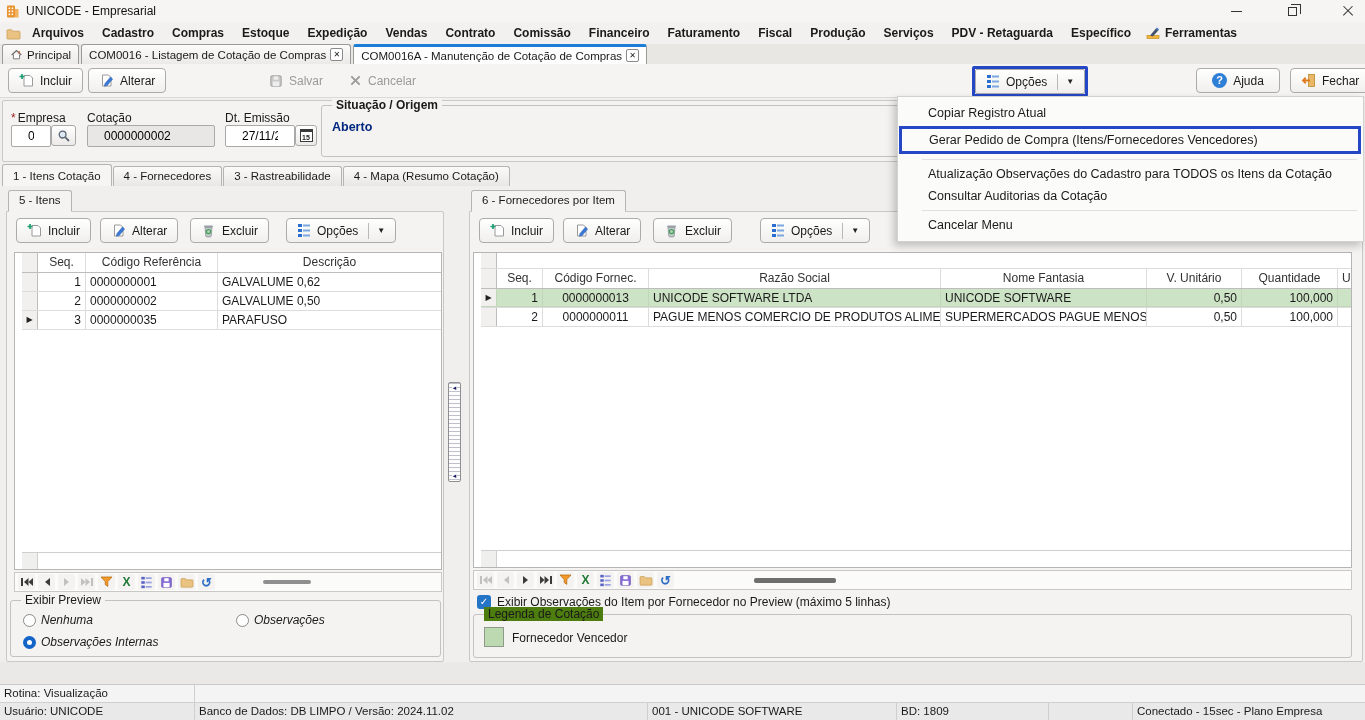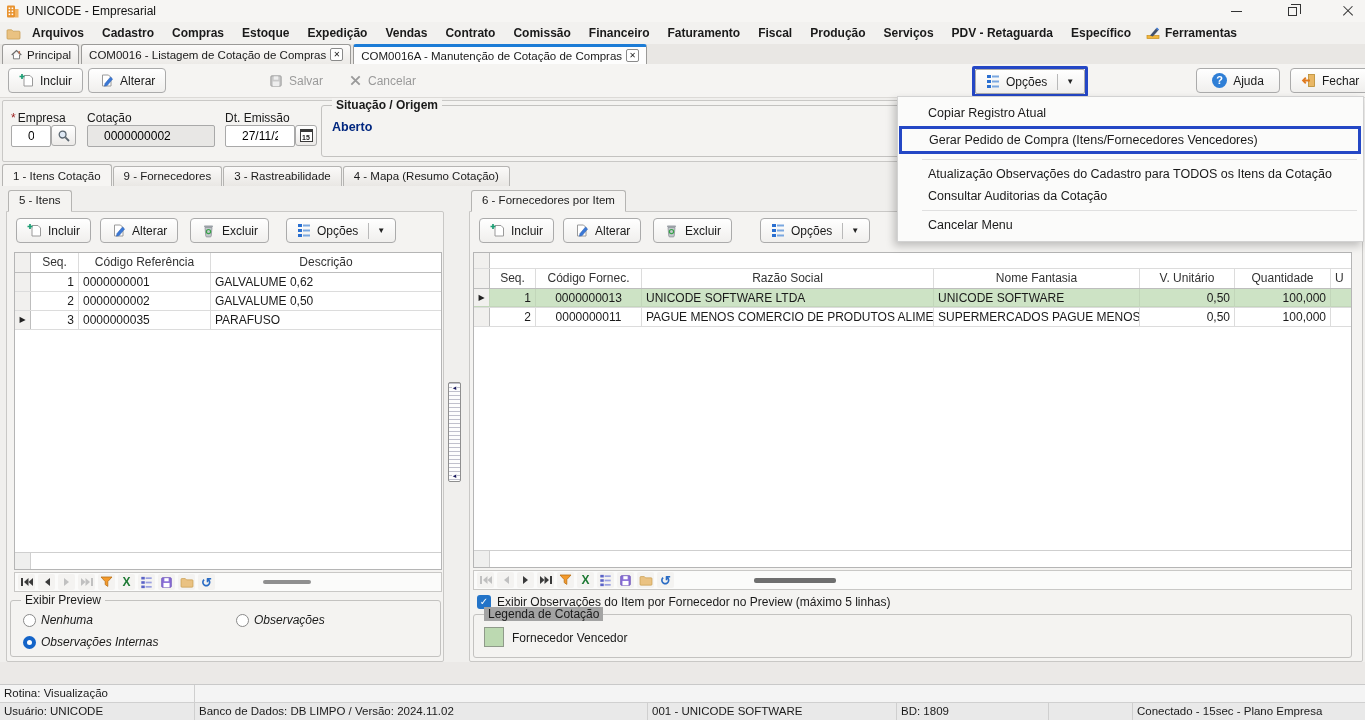--- a/index.html
+++ b/index.html
@@ -61,21 +61,21 @@
   
   .maintabs { position:absolute; left:2px; top:164px; height:22px; display:flex; align-items:flex-end; gap:1px; }
   .mtab { padding:3px 10px 4px; border:1px solid #b5b4b2; border-bottom:none; border-radius:3px 3px 0 0; background:linear-gradient(#fbfaf9,#e9e7e4); font-size:11.5px; white-space:nowrap; cursor:default; }
   .mtab.active { background:#f6f5f3; padding-top:5px; }
 
   
   .subtab { position:absolute; height:22px; padding:3px 10px; border:1px solid #b5b4b2; border-bottom:1px solid #f4f3f1; border-radius:3px 3px 0 0; background:#f4f3f1; font-size:11.5px; z-index:5; white-space:nowrap; }
   .panelbox { position:absolute; background:#f4f3f1; border:1px solid #c9c8c6; border-radius:0 2px 2px 2px; }
 
   
-  .tbl { position:absolute; background:#fff; border:1px solid #b5b5b5; display:flex; flex-direction:column; overflow:hidden; }
+  .tbl { position:absolute; background:#fff; border:1px solid #b5b5b5; display:flex; flex-direction:column; overflow:hidden;padding-left:7px; }
   .trow { display:flex; height:19px; line-height:18px; border-bottom:1px solid #dcdcdc; flex-shrink:0; }
   .trow.head { height:20px; line-height:19px; border-bottom:1px solid #bdbdbd; background:#fff; color:#333; }
   .tc { border-right:1px solid #dcdcdc; padding:0 4px; overflow:hidden; white-space:nowrap; flex-shrink:0; }
   .tc.sel { padding:0; background:#f1f0ee; border-right:1px solid #bdbdbd; display:flex; align-items:center; justify-content:center; font-size:8px; color:#222; }
   .tc.num { text-align:right; }
   .tc.ctr { text-align:center; }
   .tfill { flex:1; background:#fff; }
   .tfoot { height:17px; border-top:1px solid #cfcfcf; display:flex; flex-shrink:0; }
   .tfoot .fsel { width:16px; background:#efefee; border-right:1px solid #cfcfcf; }
   .winner { background:#cde3c5; }
@@ -299,21 +299,21 @@
     </div>
     <div class="dsep" style="top:62px;"></div>
     <div class="ditem" style="top:66px;">Atualização Observações do Cadastro para TODOS os Itens da Cotação</div>
     <div class="ditem" style="top:88px;">Consultar Auditorias da Cotação</div>
     <div class="dsep" style="top:113px;"></div>
     <div class="ditem" style="top:117px;">Cancelar Menu</div>
   </div>
 
   <div class="maintabs">
     <div class="mtab active">1 - Itens Cotação</div>
-    <div class="mtab">9 - Fornecedores</div>
+    <div class="mtab">4 - Fornecedores</div>
     <div class="mtab">3 - Rastreabilidade</div>
     <div class="mtab">4 - Mapa (Resumo Cotação)</div>
   </div>
 
   <div class="subtab" style="left:8px; top:190px;">5 - Itens</div>
   <div class="panelbox" style="left:6px; top:211px; width:438px; height:451px;"></div>
 
   <div class="btn" style="left:16px; top:218px;">
     <span>
         <svg width="15" height="15" viewBox="0 0 15 15">
@@ -610,21 +610,21 @@
     <span class="nic txt" style="color:#2b6cc4; font-size:13px;">↺</span>
     <span class="hgrip" style="left:280px; width:82px;"></span>
   </div>
 
   <div class="cbrow" style="left:477px; top:595px;">
     <span class="checkbox">✓</span>
     <span>Exibir Observações do Item por Fornecedor no Preview (máximo 5 linhas)</span>
   </div>
 
   <div class="groupbox" style="left:473px; top:614px; width:879px; height:44px; background:#f4f3f1;">
-    <span class="legend" style="font-weight:normal; background:#a3a3a3;">Legenda de Cotação</span>
+    <span class="legend" style="font-weight:normal; background:#4d7c0f;">Legenda de Cotação</span>
     <span class="swatch" style="left:10px; top:12px; background:#bcd9b1;"></span>
     <span style="position:absolute; left:38px; top:16px;">Fornecedor Vencedor</span>
   </div>
 
   <div class="statusgap"></div>
   <div class="srow1">
     <div class="scell" style="width:195px;">Rotina: Visualização</div>
     <div class="scell" style="flex:1; border-right:none;"></div>
   </div>
   <div class="srow2">

